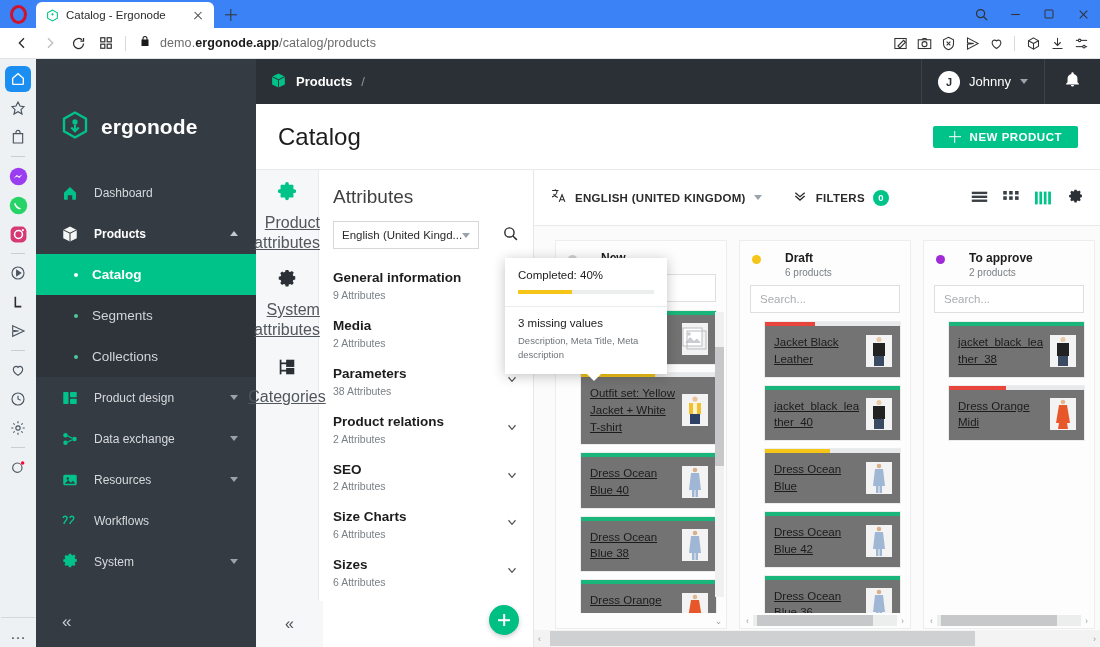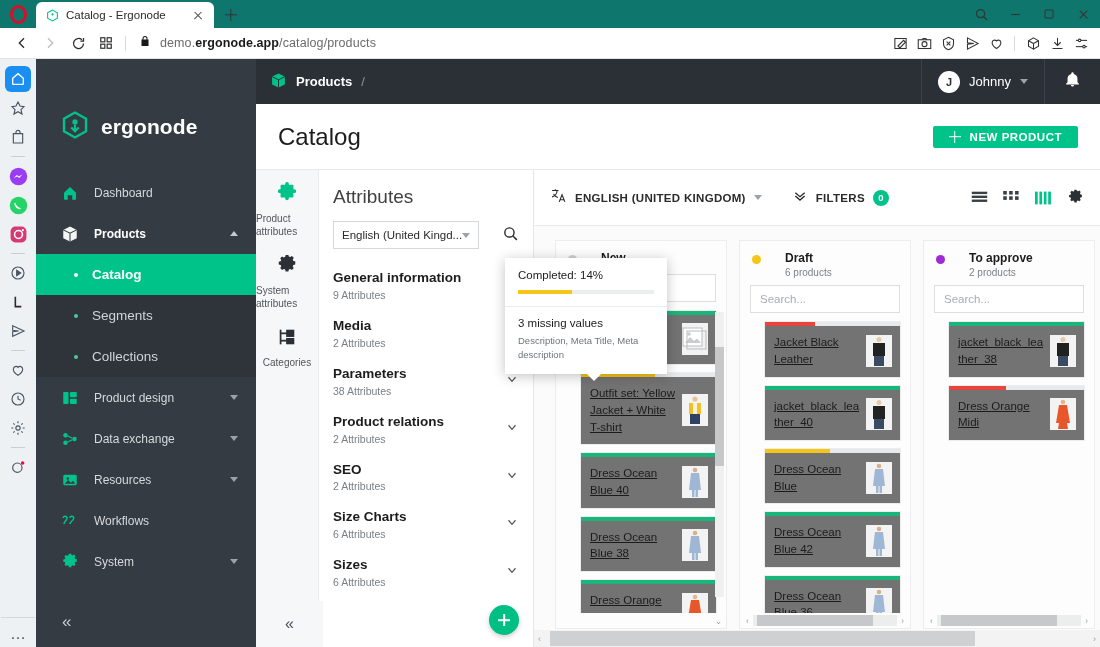--- a/index.html
+++ b/index.html
@@ -6,21 +6,21 @@
   html, body {
     width: 1100px; height: 647px;
     font-family: "Liberation Sans", sans-serif;
     background: #fff; overflow: hidden;
   }
   #app { position: relative; width: 1100px; height: 647px; }
 
   
   .br-tabstrip {
     position: absolute; left: 0; top: 0; width: 1100px; height: 28px;
-    background: #0f766e; display: flex; align-items: flex-end;
+    background: #3b82f6; display: flex; align-items: flex-end;
   }
   .opera-logo {
     width: 36px; height: 28px; display: flex; align-items: center; justify-content: center;
   }
   .opera-logo .ring {
     width: 17px; height: 19px; border: 3.5px solid #d0132b; border-radius: 50%;
   }
   .br-tab {
     height: 26px; min-width: 178px; background: #fff; border-radius: 6px 6px 0 0;
     display: flex; align-items: center; gap: 7px; padding: 0 8px 0 10px;
@@ -143,21 +143,21 @@
   
   .attr-panel {
     position: absolute; left: 256px; top: 170px; width: 278px; height: 477px;
     background: #fff; border-right: 1px solid #e6e7e9; display: flex;
   }
   .attr-tabs {
     width: 67px; background: #f6f7f8; border-right: 1px solid #e9eaec;
     display: flex; flex-direction: column; align-items: center; padding-top: 12px; gap: 16px;
   }
   .attr-tab { width: 62px; display: flex; flex-direction: column; align-items: center; gap: 5px; cursor: pointer; }
-  .attr-tab .at-label { font-size: 10px; color: #50565c; text-align: left; line-height: 1.25; }
+  .attr-tab .at-label { font-size: 16px; color: #50565c; text-align: right; line-height: 1.25; text-decoration: underline; }
   .attr-body { flex: 1; position: relative; padding: 16px 14px 0 14px; }
   .attr-title { font-size: 19px; color: #404040; margin-bottom: 13px; }
   .attr-search-row { display: flex; align-items: center; gap: 23px; margin-bottom: 13px; }
   .lang-select {
     flex: 1; height: 28px; border: 1px solid #d5d7da; background: #fff;
     display: flex; align-items: center; padding: 0 8px; font-size: 11.5px; color: #2b2b2b; cursor: pointer;
   }
   .lang-select .lsv { flex: 1; white-space: nowrap; overflow: hidden; }
   .attr-list { overflow: hidden; }
   .attr-item { padding: 8px 0 9px 0; display: flex; align-items: flex-start; cursor: pointer; }
@@ -1045,21 +1045,21 @@
       <span class="arrow-s">‹</span>
       <div class="track">
           <div class="thumbh"></div>
         </div>
       <span class="arrow-s">›</span>
     </div>
   </div>
 
   <div class="tooltip">
     <div class="tt-top">
-      <div class="tt-label">Completed: 14%</div>
+      <div class="tt-label">Completed: 40%</div>
       <div class="tt-bar">
           <i id="ttfill" style="width: 40%;"></i>
         </div>
     </div>
     <div class="tt-bot">
       <div class="tt-missing">3 missing values</div>
       <div class="tt-fields">Description, Meta Title, Meta description</div>
     </div>
     <div class="tt-arrow"></div>
   </div>

